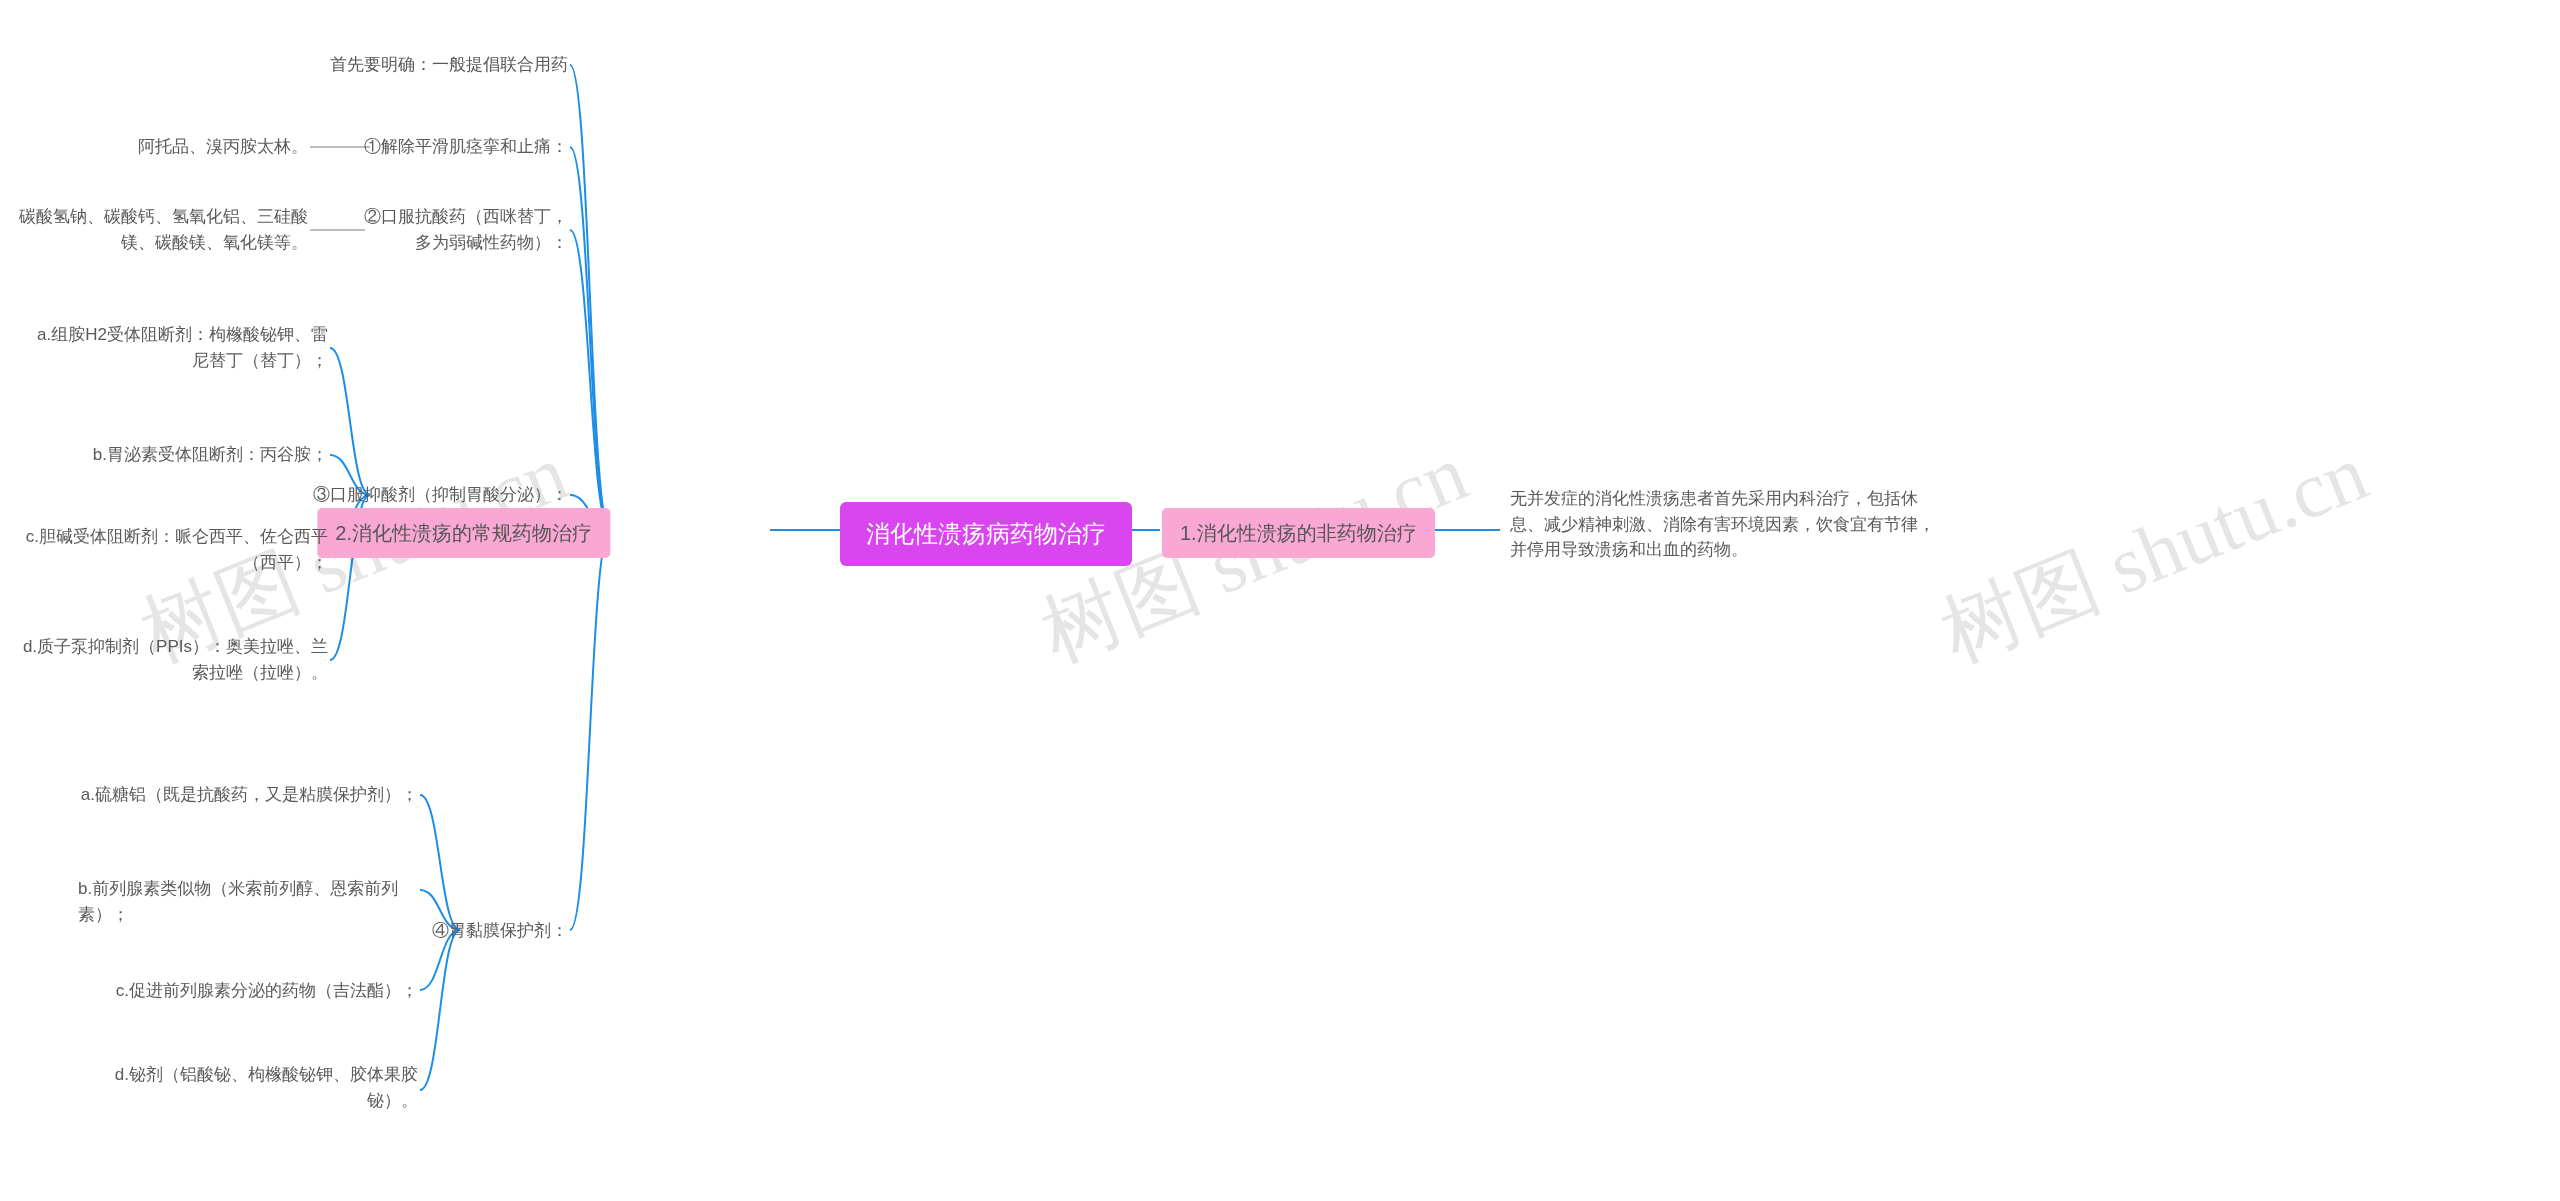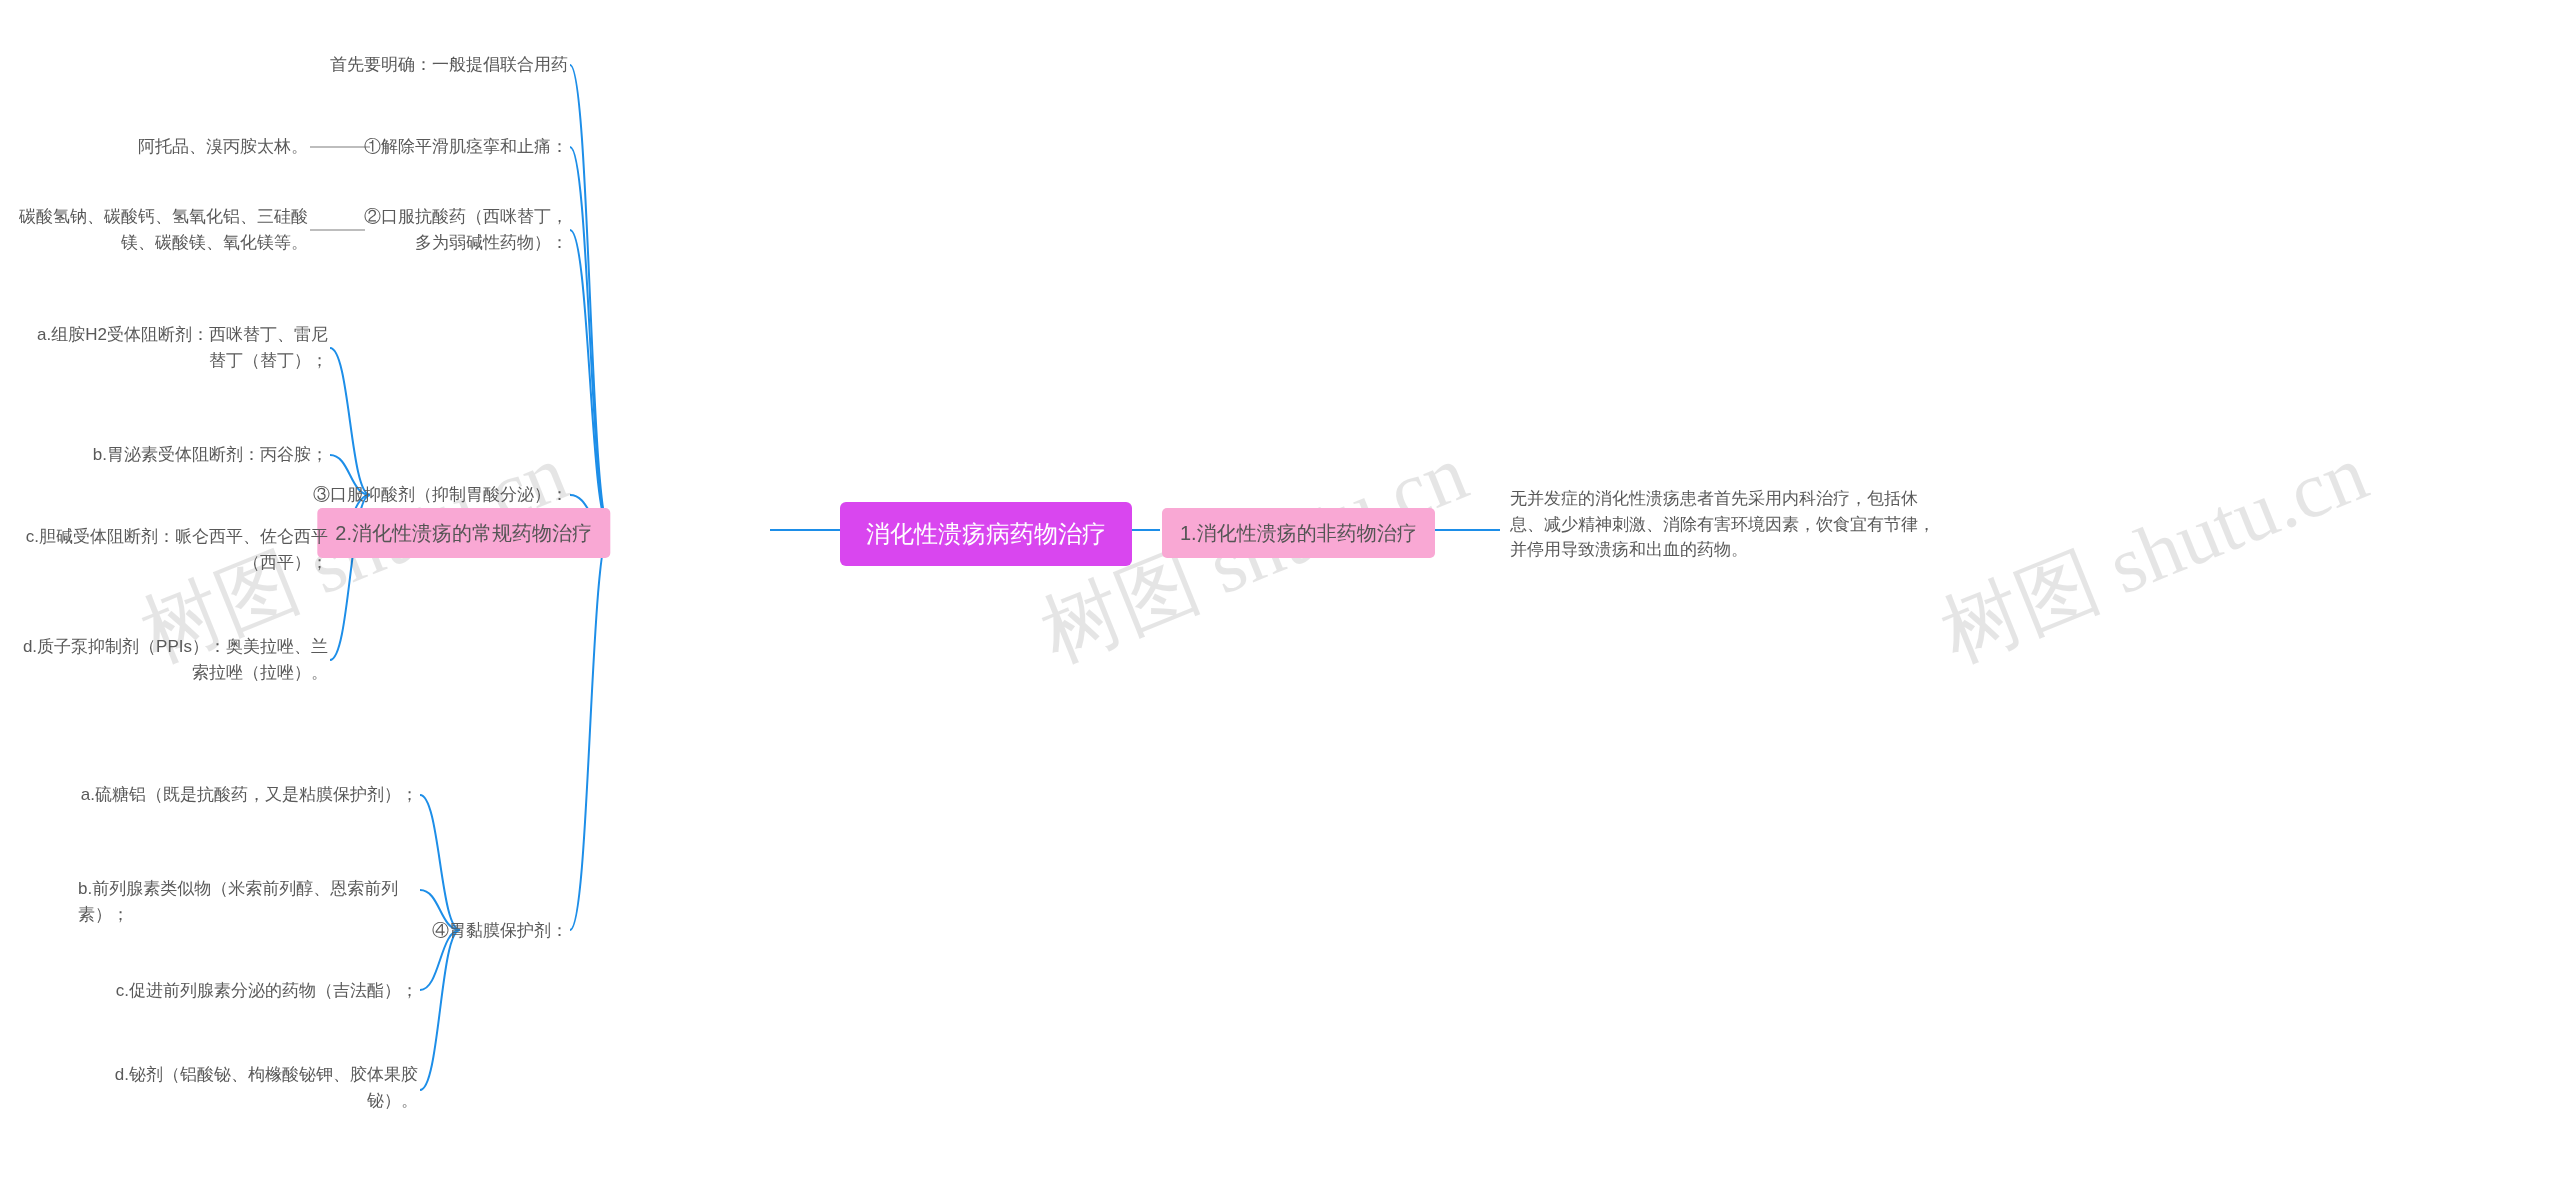--- a/index.html
+++ b/index.html
@@ -81,21 +81,21 @@
 <div class="node leaf" style="left:568px; top:52px; text-align:right; transform: translateX(-100%);">首先要明确：一般提倡联合用药</div>
 
 <div class="node leaf" style="left:568px; top:134px; text-align:right; transform: translateX(-100%);">①解除平滑肌痉挛和止痛：</div>
 <div class="node leaf" style="left:308px; top:134px; text-align:right; transform: translateX(-100%); max-width:260px;">阿托品、溴丙胺太林。</div>
 
 <div class="node leaf" style="left:568px; top:204px; text-align:right; transform: translateX(-100%); max-width:210px;">②口服抗酸药（西咪替丁，多为弱碱性药物）：</div>
 <div class="node leaf" style="left:308px; top:204px; text-align:right; transform: translateX(-100%); max-width:300px;">碳酸氢钠、碳酸钙、氢氧化铝、三硅酸镁、碳酸镁、氧化镁等。</div>
 
 <div class="node leaf" style="left:568px; top:482px; text-align:right; transform: translateX(-100%);">③口服抑酸剂（抑制胃酸分泌）：</div>
 
-<div class="node leaf" style="left:328px; top:322px; text-align:right; transform: translateX(-100%); max-width:300px;">a.组胺H2受体阻断剂：西咪替丁、雷尼替丁（替丁）；</div>
+<div class="node leaf" style="left:328px; top:322px; text-align:right; transform: translateX(-100%); max-width:300px;">a.组胺H2受体阻断剂：枸橼酸铋钾、雷尼替丁（替丁）；</div>
 <div class="node leaf" style="left:328px; top:442px; text-align:right; transform: translateX(-100%); max-width:300px;">b.胃泌素受体阻断剂：丙谷胺；</div>
 <div class="node leaf" style="left:328px; top:524px; text-align:right; transform: translateX(-100%); max-width:310px;">c.胆碱受体阻断剂：哌仑西平、佐仑西平（西平）；</div>
 <div class="node leaf" style="left:328px; top:634px; text-align:right; transform: translateX(-100%); max-width:310px;">d.质子泵抑制剂（PPIs）：奥美拉唑、兰索拉唑（拉唑）。</div>
 
 <div class="node leaf" style="left:568px; top:918px; text-align:right; transform: translateX(-100%);">④胃黏膜保护剂：</div>
 
 <div class="node leaf" style="left:418px; top:782px; text-align:right; transform: translateX(-100%); max-width:340px;">a.硫糖铝（既是抗酸药，又是粘膜保护剂）；</div>
 <div class="node leaf" style="left:418px; top:876px; text-align:left; transform: translateX(-100%); max-width:340px;">b.前列腺素类似物（米索前列醇、恩索前列素）；</div>
 <div class="node leaf" style="left:418px; top:978px; text-align:right; transform: translateX(-100%); max-width:340px;">c.促进前列腺素分泌的药物（吉法酯）；</div>
 <div class="node leaf" style="left:418px; top:1062px; text-align:right; transform: translateX(-100%); max-width:340px;">d.铋剂（铝酸铋、枸橼酸铋钾、胶体果胶铋）。</div>

